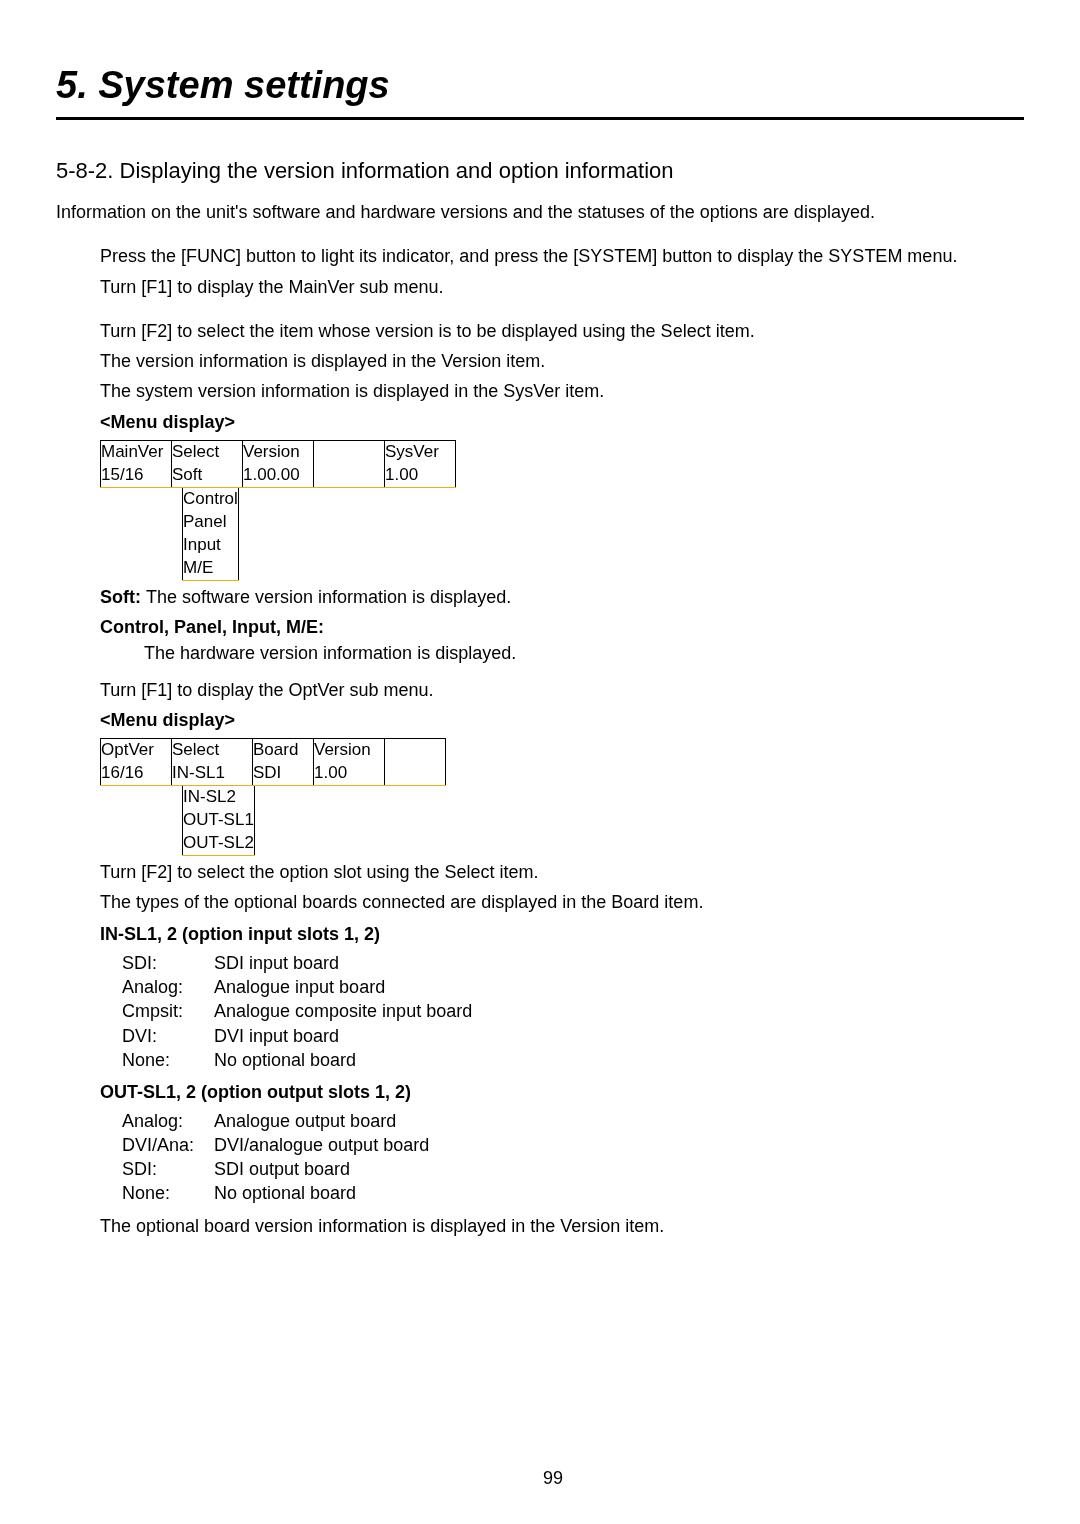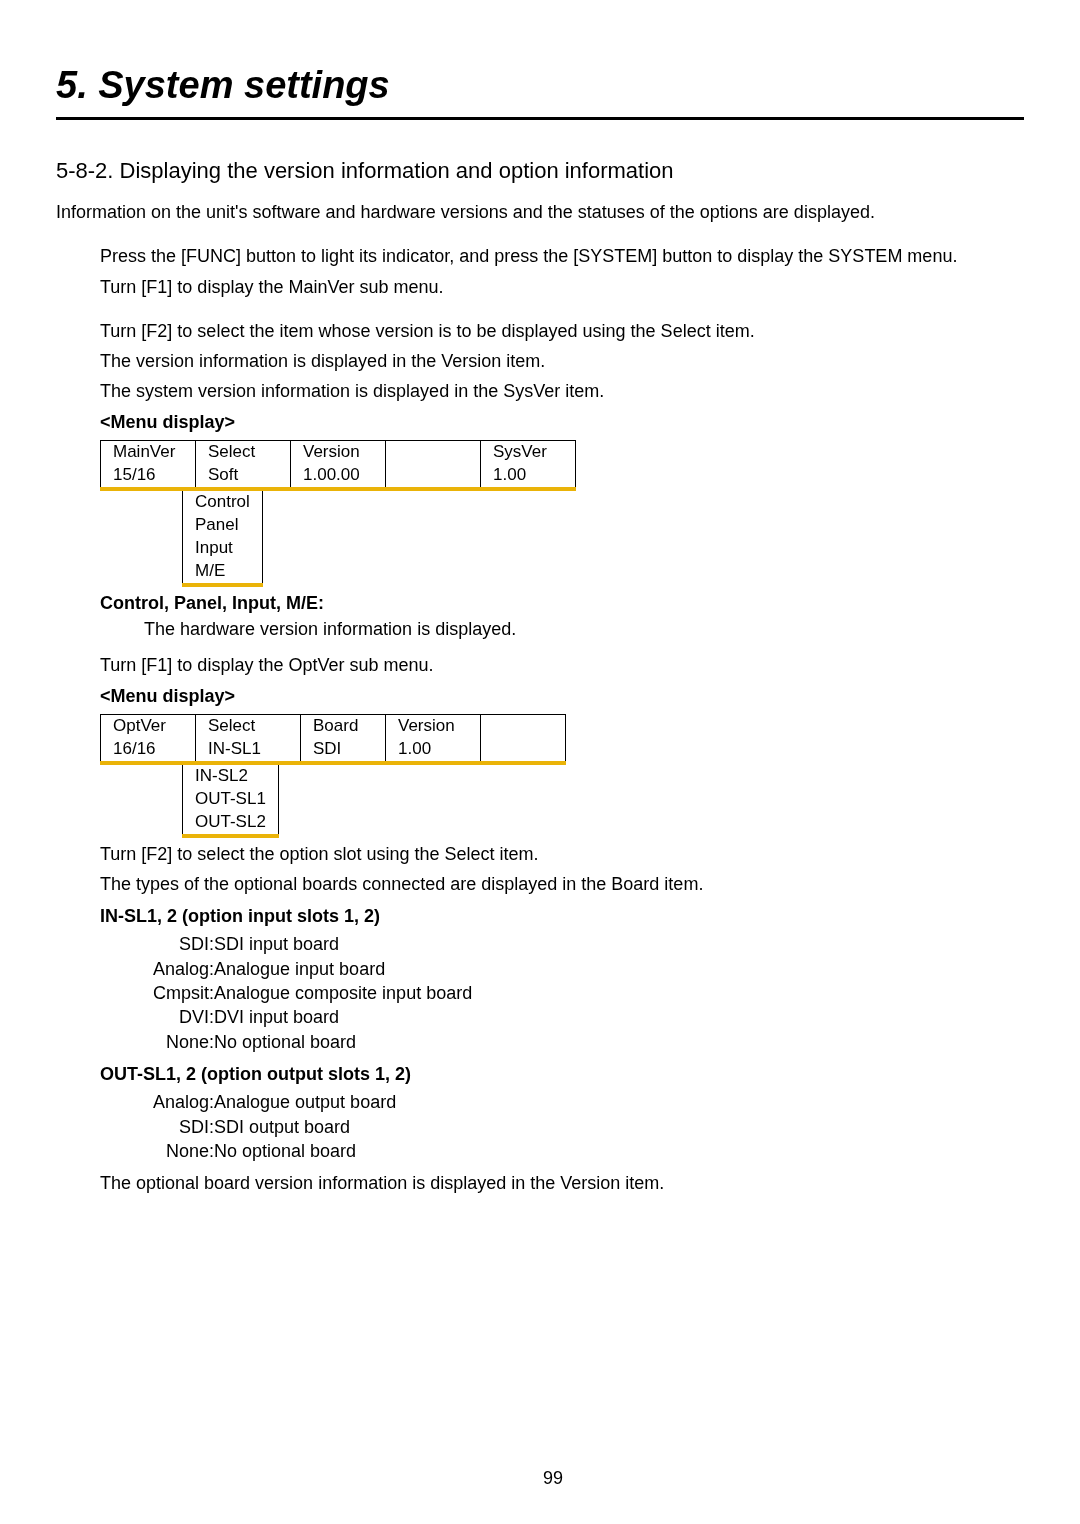--- a/index.html
+++ b/index.html
@@ -47,33 +47,33 @@
 
   
   table.menu {
     border-collapse: collapse;
     font-family: Arial, Helvetica, sans-serif;
     font-size: 17px;
     margin-bottom: 4px;
     margin-left: 0;
   }
   table.menu td {
-    padding: 0 12px;
+    padding: 0 0;
     height: 22px;
     white-space: nowrap;
     vertical-align: middle;
   }
   table.menu td.b-top    { border-top: 1px solid #000; }
-  table.menu td.b-bottom { border-bottom: 4px solid #eab308; }
+  table.menu td.b-bottom { border-bottom: 1px solid #eab308; }
   table.menu td.b-left   { border-left: 1px solid #000; }
   table.menu td.b-right  { border-right: 1px solid #000; }
 
   
   .defs { margin-left: 22px; }
-  .defs .row { display: flex; text-align: right; }
+  .defs .row { display: flex; }
   .defs .row .term { width: 92px; }
   .defs .row .desc { }
 
   .page-num {
     position: absolute;
     bottom: 34px;
     left: 13px;
     width: 1080px;
     text-align: center;
     font-size: 18px;
@@ -130,20 +130,21 @@
           </tr>
       <tr>
             <td class="b-left b-right">Input</td>
           </tr>
       <tr>
             <td class="b-left b-right b-bottom">M/E</td>
           </tr>
     </tbody>
       </table>
 
+    <p><span class="bold">Soft: </span><span>The software version information is displayed.</span></p>
     <p class="bold" style="margin:2px 0;">Control, Panel, Input, M/E:</p>
     <p style="margin:0 0 12px 44px;">The hardware version information is displayed.</p>
 
     <p>Turn [F1] to display the OptVer sub menu.</p>
 
     <p class="menu-label">&lt;Menu display&gt;</p>
 
     <table class="menu">
       <tbody>
           <tr>
@@ -204,20 +205,24 @@
         </div>
     </div>
 
     <p class="bold" style="margin:8px 0 4px 0;">OUT-SL1, 2 (option output slots 1, 2)</p>
     <div class="defs">
       <div class="row">
           <span class="term">Analog:</span>
           <span class="desc">Analogue output board</span>
         </div>
       <div class="row">
+          <span class="term">DVI/Ana:</span>
+          <span class="desc">DVI/analogue output board</span>
+        </div>
+      <div class="row">
           <span class="term">SDI:</span>
           <span class="desc">SDI output board</span>
         </div>
       <div class="row">
           <span class="term">None:</span>
           <span class="desc">No optional board</span>
         </div>
     </div>
 
     <p style="margin-top:8px;">The optional board version information is displayed in the Version item.</p>

